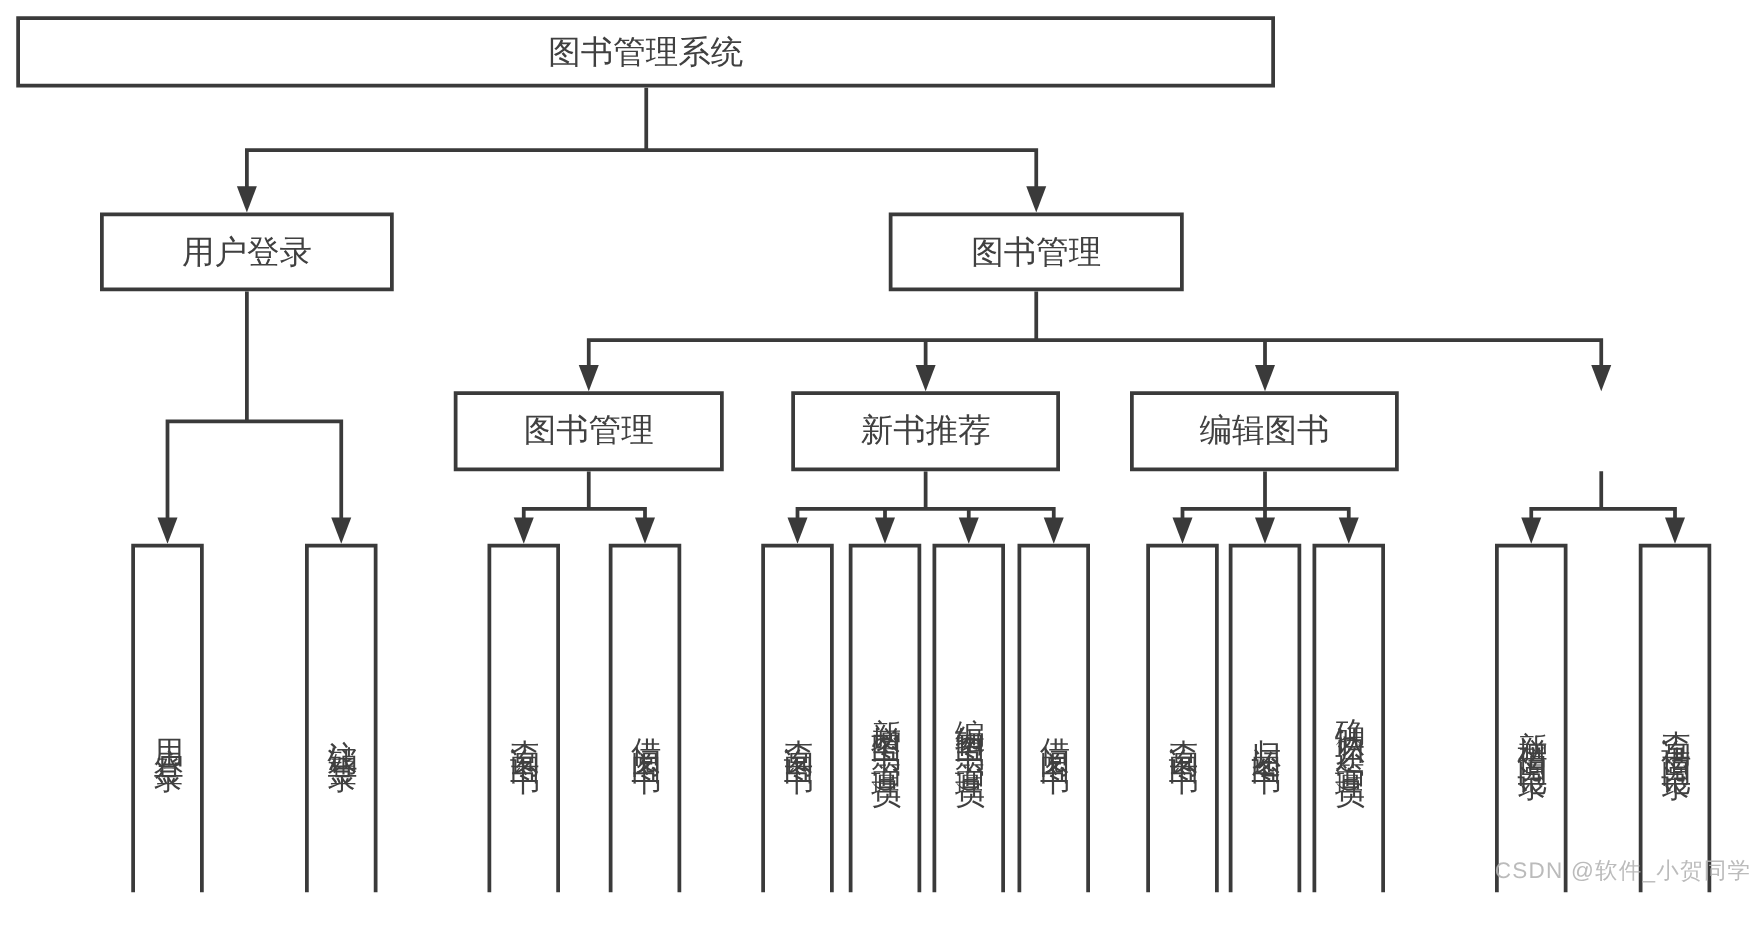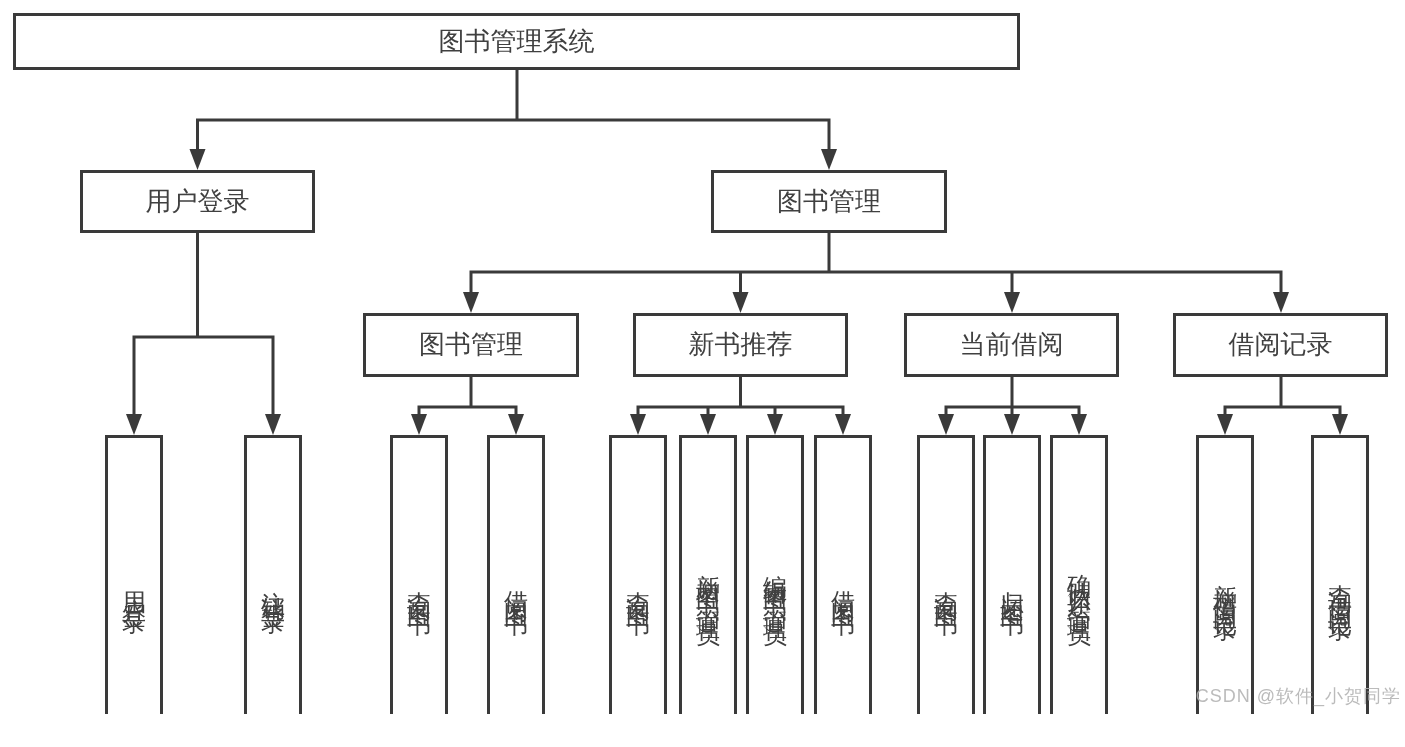--- a/index.html
+++ b/index.html
@@ -118,22 +118,21 @@
     </g>
   </svg>
 
   <div class="box h" style="left:13px; top:13px; width:1007px; height:57px;">图书管理系统</div>
 
   <div class="box h" style="left:80px; top:170px; width:235px; height:63px;">用户登录</div>
   <div class="box h" style="left:711px; top:170px; width:236px; height:63px;">图书管理</div>
 
   <div class="box h" style="left:363px; top:313px; width:216px; height:64px;">图书管理</div>
   <div class="box h" style="left:633px; top:313px; width:215px; height:64px;">新书推荐</div>
-  <div class="box h" style="left:904px; top:313px; width:215px; height:64px;">当前借阅</div>
-  <div class="box h" style="left:1173px; top:313px; width:215px; height:64px;">借阅记录</div>
+  <div class="box h" style="left:904px; top:313px; width:215px; height:64px;">编辑图书</div>
 
   <div class="box v" style="left:105px; top:435px; width:58px; height:302px;">用户登录</div>
   <div class="box v" style="left:244px; top:435px; width:58px; height:302px;">注销登录</div>
 
   <div class="box v" style="left:390px; top:435px; width:58px; height:302px;">查询图书</div>
   <div class="box v" style="left:487px; top:435px; width:58px; height:302px;">借阅图书</div>
 
   <div class="box v" style="left:609px; top:435px; width:58px; height:302px;">查询图书</div>
   <div class="box v" style="left:679px; top:435px; width:58px; height:302px;">新增图书（管理员）</div>
   <div class="box v" style="left:746px; top:435px; width:58px; height:302px;">编辑图书（管理员）</div>

